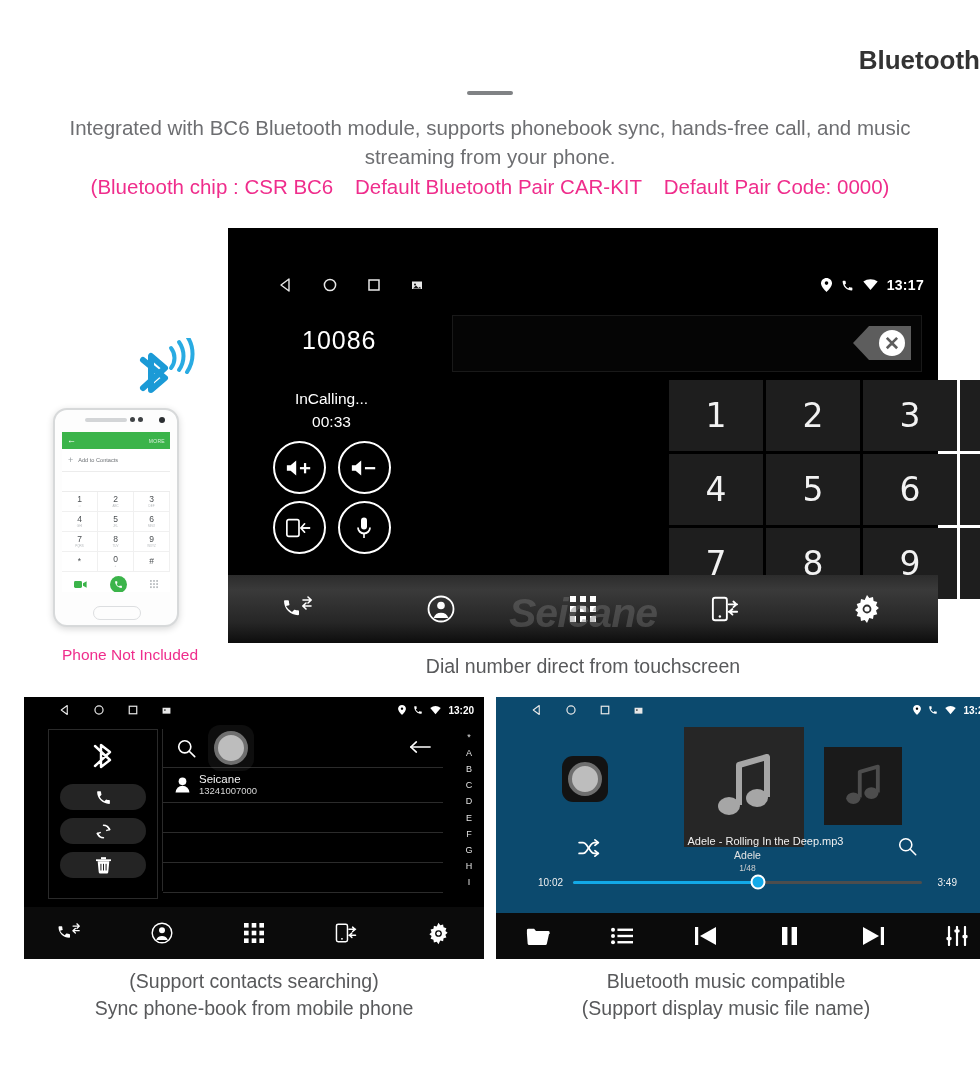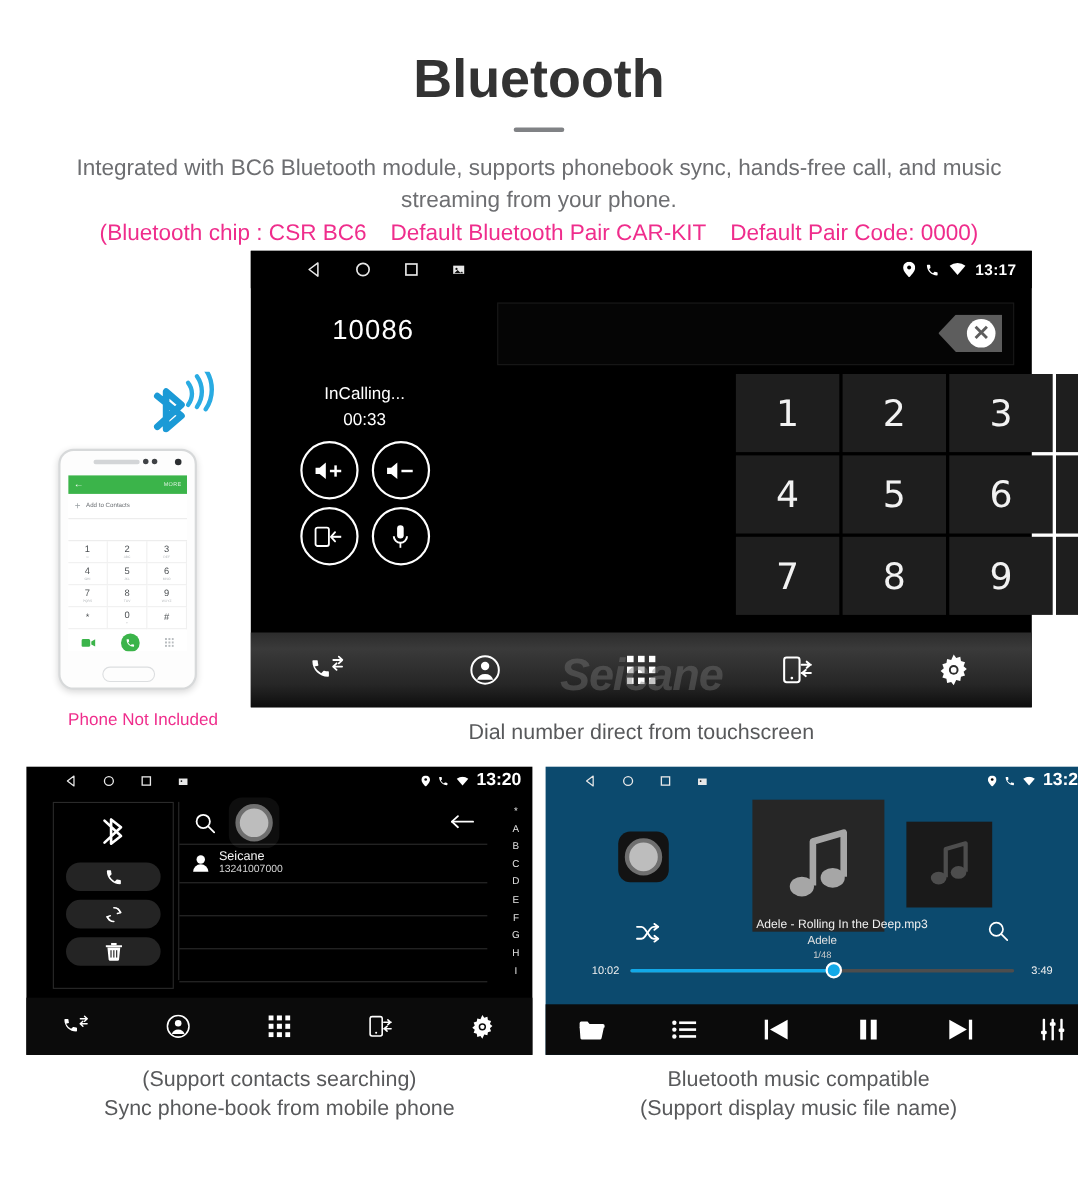--- a/index.html
+++ b/index.html
@@ -6,22 +6,22 @@
   body{
     width:980px;height:1086px;
     background:#ffffff;
     font-family:"Liberation Sans", sans-serif;
     color:#58595b;
     overflow:hidden;
     position:relative;
   }
   
   .page-title{
-    text-align:center;
-    font-size:49px;
+    text-align:right;
+    font-size:26px;
     font-weight:bold;
     color:#333333;
     letter-spacing:0px;
     margin:0;
     padding-top:46px;
     line-height:1.1;
   }
   .title-rule{
     width:46px;height:4px;background:#808285;
     margin:16px auto 0 auto;border-radius:2px;
@@ -50,20 +50,21 @@
     left:228px;top:228px;
     width:710px;height:415px;
     background:#000;
   }
   .statusbar{
     height:34px;width:100%;
     background:#000;
     display:flex;align-items:center;
     position:relative;
     color:#e6e6e6;
+    margin-top:40px;
   }
   .sb-nav{display:flex;align-items:center;gap:28px;padding-left:50px;}
   .sb-right{position:absolute;right:14px;top:0;height:34px;display:flex;align-items:center;gap:9px;}
   .sb-clock{font-size:14px;color:#fff;font-weight:bold;letter-spacing:.3px;}
 
   .dial-top{
     position:relative;height:78px;width:100%;margin-left:12px;
   }
   .dial-number{
     position:absolute;left:62px;top:24px;
@@ -216,21 +217,21 @@
     position:absolute;left:24px;top:697px;width:460px;height:262px;background:#000;
   }
   .panel-mu{
     position:absolute;left:496px;top:697px;width:503px;height:262px;background:#0c4a6e;
   }
   .sb2{
     height:26px;width:100%;display:flex;align-items:center;position:relative;color:#ddd;
   }
   .sb2-nav{display:flex;align-items:center;gap:22px;padding-left:35px;}
   .sb2-right{position:absolute;right:10px;top:0;height:26px;display:flex;align-items:center;gap:7px;}
-  .sb2-clock{font-size:16px;color:#fff;font-weight:bold;}
+  .sb2-clock{font-size:10px;color:#fff;font-weight:bold;}
 
   
   .pb-body{position:relative;height:178px;}
   .pb-left{
     position:absolute;left:24px;top:6px;width:108px;height:162px;
     border:1px solid #2a2a2a;
     display:flex;flex-direction:column;align-items:center;padding-top:6px;
   }
   .pb-pill{
     width:86px;height:26px;border-radius:13px;background:#242424;

